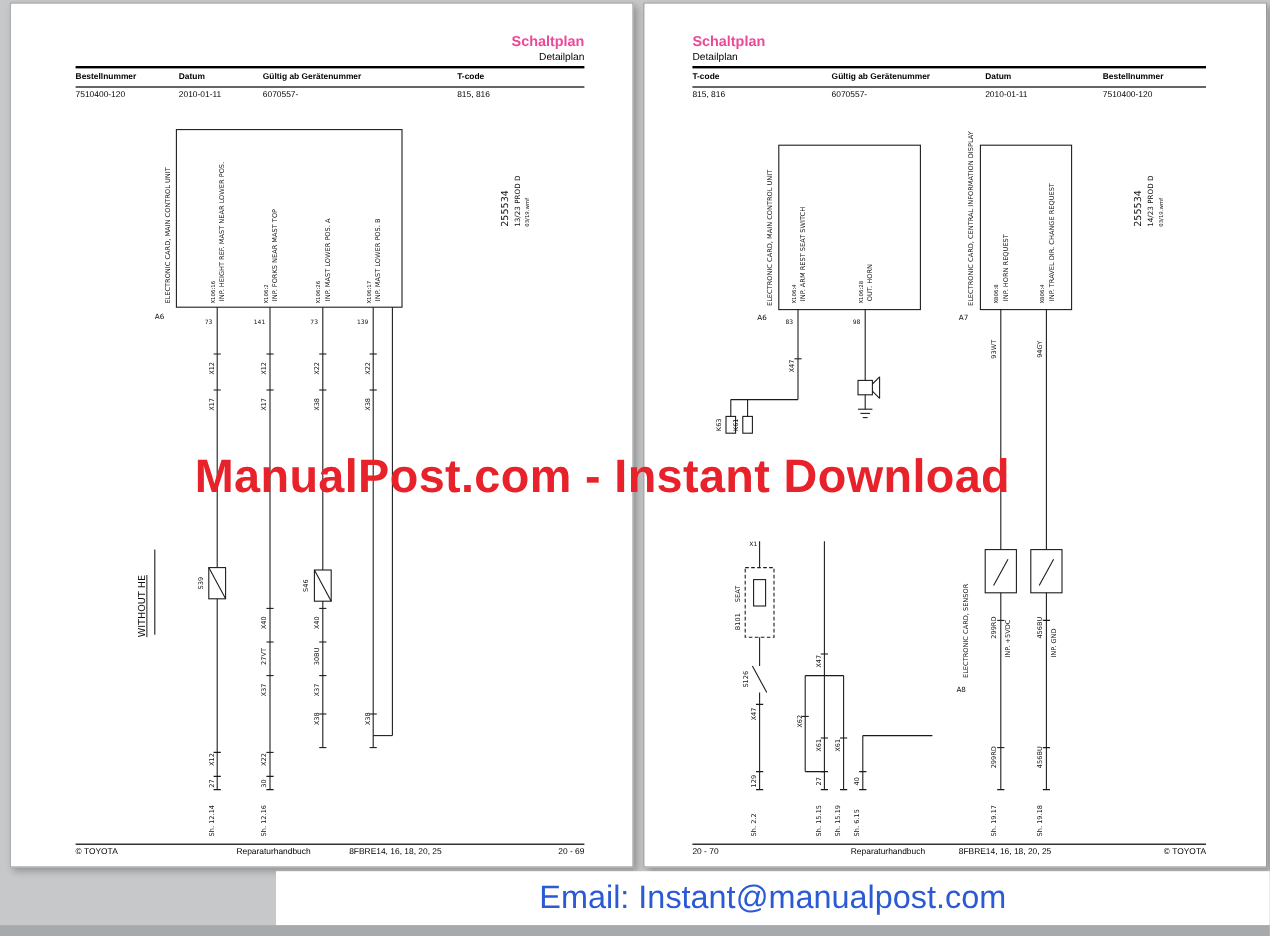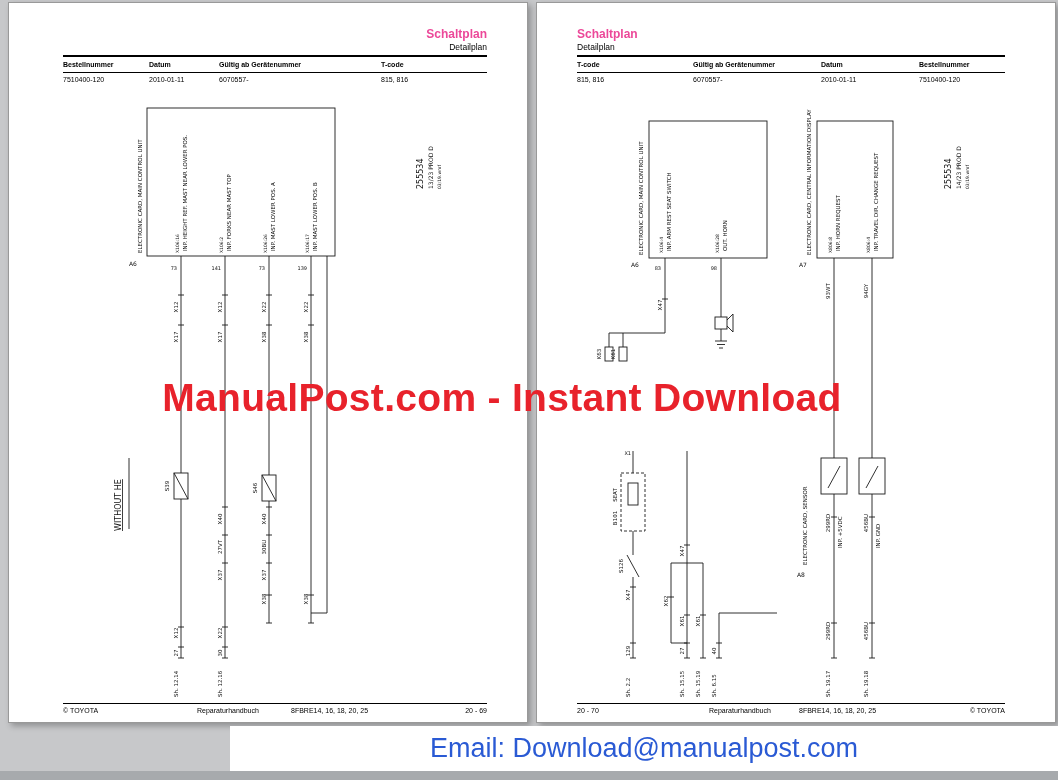--- a/index.html
+++ b/index.html
@@ -273,18 +273,18 @@
     <div class="hline" style="left:40px;right:50px;top:700px"></div>
     <div class="foot" style="left:40px">20 - 70</div>
     <div class="foot" style="left:172px">Reparaturhandbuch</div>
     <div class="foot" style="left:262px">8FBRE14, 16, 18, 20, 25</div>
     <div class="foot" style="right:50px">© TOYOTA</div>
   </div>
 
   <div class="watermark">ManualPost.com - Instant Download</div>
 
   <div class="email-bar">
-    <span>Email: Download@manualpost.com</span>
+    <span>Email: Instant@manualpost.com</span>
   </div>
 
   <div class="bottom-strip"></div>
 
 </div>
 
 </body></html>

